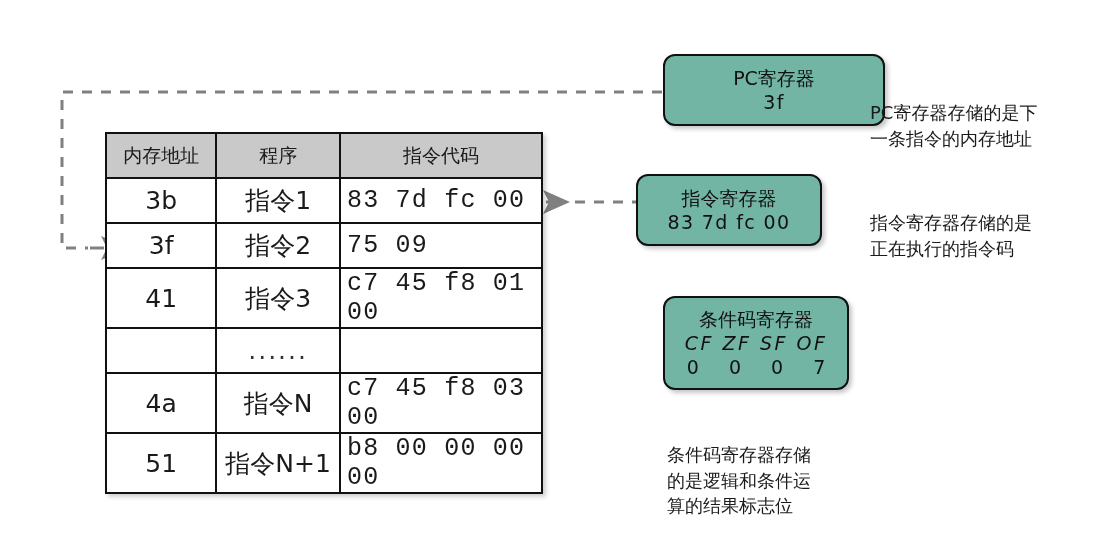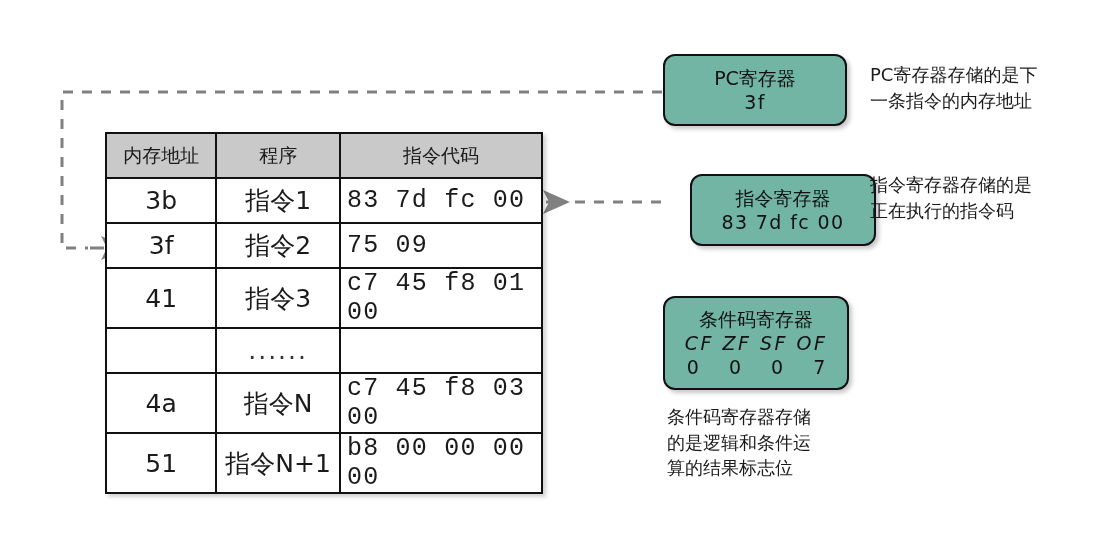--- a/index.html
+++ b/index.html
@@ -92,31 +92,32 @@
     letter-spacing: 2.5px;
     color: #111111;
   }
   .reg-flagvals {
     font-size: 19px;
     letter-spacing: 12px;
     padding-left: 12px;
     color: #111111;
   }
 
-  #pc-register   { left: 663px; top: 54px;  width: 184px; height: 72px; }
-  #ir-register   { left: 690px; top: 174px; width: 186px; height: 72px; }
+  #pc-register   { left: 663px; top: 54px;  width: 222px; height: 72px; }
+  #ir-register   { left: 636px; top: 174px; width: 186px; height: 72px; }
   #cc-register   { left: 663px; top: 280px; width: 186px; height: 94px; margin-top: 16px; }
 
   
   .note {
     position: absolute;
     font-size: 18px;
     line-height: 1.42;
     color: #1a1a1a;
     white-space: pre-line;
+    margin-top: 38px;
   }
   #note-pc { left: 870px; top: 62px;  width: 240px; }
   #note-ir { left: 870px; top: 172px; width: 240px; }
   #note-cc { left: 667px; top: 404px; width: 215px; }
 </style>
 </head>
 <body>
 
 <div id="canvas">
 

